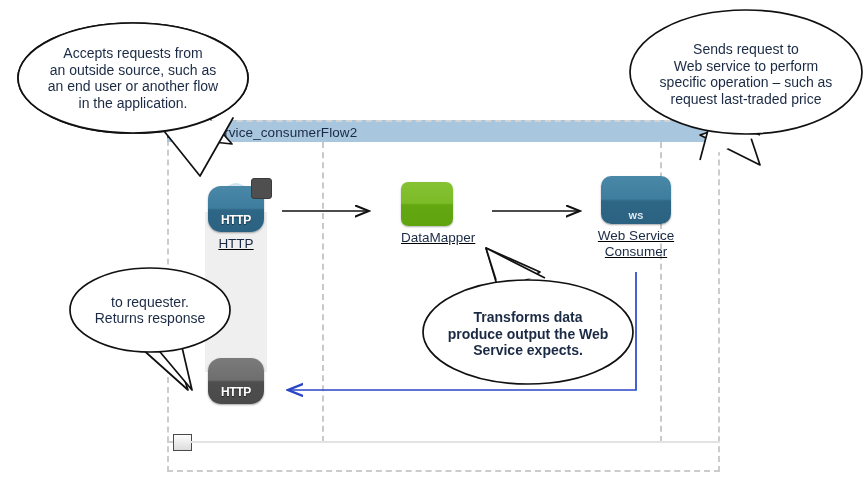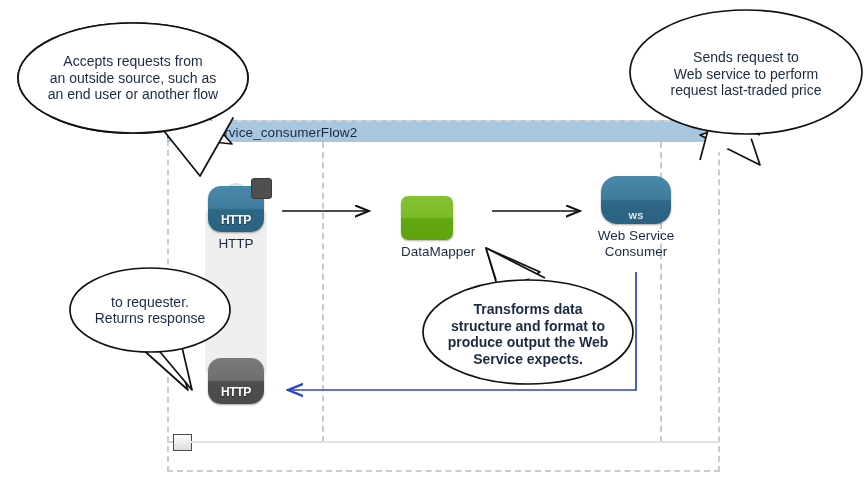--- a/index.html
+++ b/index.html
@@ -72,20 +72,21 @@
     top: 142px;
     width: 0;
     height: 300px;
     border-left: 2px dashed #c9c9c9;
   }
 
   
   .node {
     position: absolute;
     text-align: center;
+    text-decoration: underline;
   }
   .node-icon {
     position: relative;
     margin: 0 auto;
   }
   .node-label {
     margin-top: 4px;
     font-size: 13.5px;
     color: #1b2a44;
     line-height: 16px;
@@ -133,21 +134,21 @@
     border-radius: 7px;
     background: linear-gradient(#86c232 0%, #7cbb28 48%, #63a811 52%, #5fa40f 100%);
     position: relative;
     box-shadow: 0 1px 2px rgba(0,0,0,.3);
   }
 
   
   .icon-ws {
     width: 70px;
     height: 48px;
-    border-radius: 16px;
+    border-radius: 10px;
     background: linear-gradient(#4a88a8 0%, #3f7d9e 48%, #2e6686 52%, #2c6281 100%);
     position: relative;
     box-shadow: 0 1px 2px rgba(0,0,0,.35);
   }
   .icon-ws .wstext {
     position: absolute;
     left: 0;
     right: 0;
     bottom: 3px;
     font-size: 9px;
@@ -304,21 +305,21 @@
   </svg>
 
   <div class="node" style="left:208px; top:186px; width:56px;">
     <div class="node-icon icon-http">
       <div class="httptext">HTTP</div>
       <div class="http-badge"></div>
     </div>
     <div class="node-label">HTTP</div>
   </div>
 
-  <div class="node" style="left:401px; top:196px; width:52px;">
+  <div class="node" style="left:401px; top:182px; width:52px;">
     <div class="node-icon icon-datamapper"></div>
     <div class="node-label">DataMapper</div>
   </div>
 
   <div class="node" style="left:601px; top:176px; width:70px;">
     <div class="node-icon icon-ws">
       <div class="wstext">WS</div>
     </div>
     <div class="node-label" style="width:110px; margin-left:-20px;">
       <div>Web Service</div>
@@ -334,40 +335,41 @@
 
   <div class="collapse-tick"></div>
   <div class="collapse-btn"></div>
   <div class="collapse-rule"></div>
 
   <div class="callout" style="left:18px; top:30px; width:230px; height:96px;">
     <span>
       <div>Accepts requests from</div>
       <div>an outside source, such as</div>
       <div>an end user or another flow</div>
+      <div>in the application.</div>
     </span>
   </div>
 
   <div class="callout" style="left:628px; top:24px; width:236px; height:100px;">
     <span>
       <div>Sends request to</div>
       <div>Web service to perform</div>
+      <div>specific operation – such as</div>
       <div>request last-traded price</div>
     </span>
   </div>
 
   <div class="callout" style="left:74px; top:290px; width:152px; height:40px;">
     <span>
       <div>to requester.</div>
       <div>Returns response</div>
     </span>
   </div>
 
   <div class="callout" style="left:430px; top:298px; width:196px; height:72px;font-weight:bold;">
     <span>
       <div>Transforms data</div>
-      <div>structure and format to</div>
       <div>produce output the Web</div>
       <div>Service expects.</div>
     </span>
   </div>
 
 </div>
 
 </body></html>

